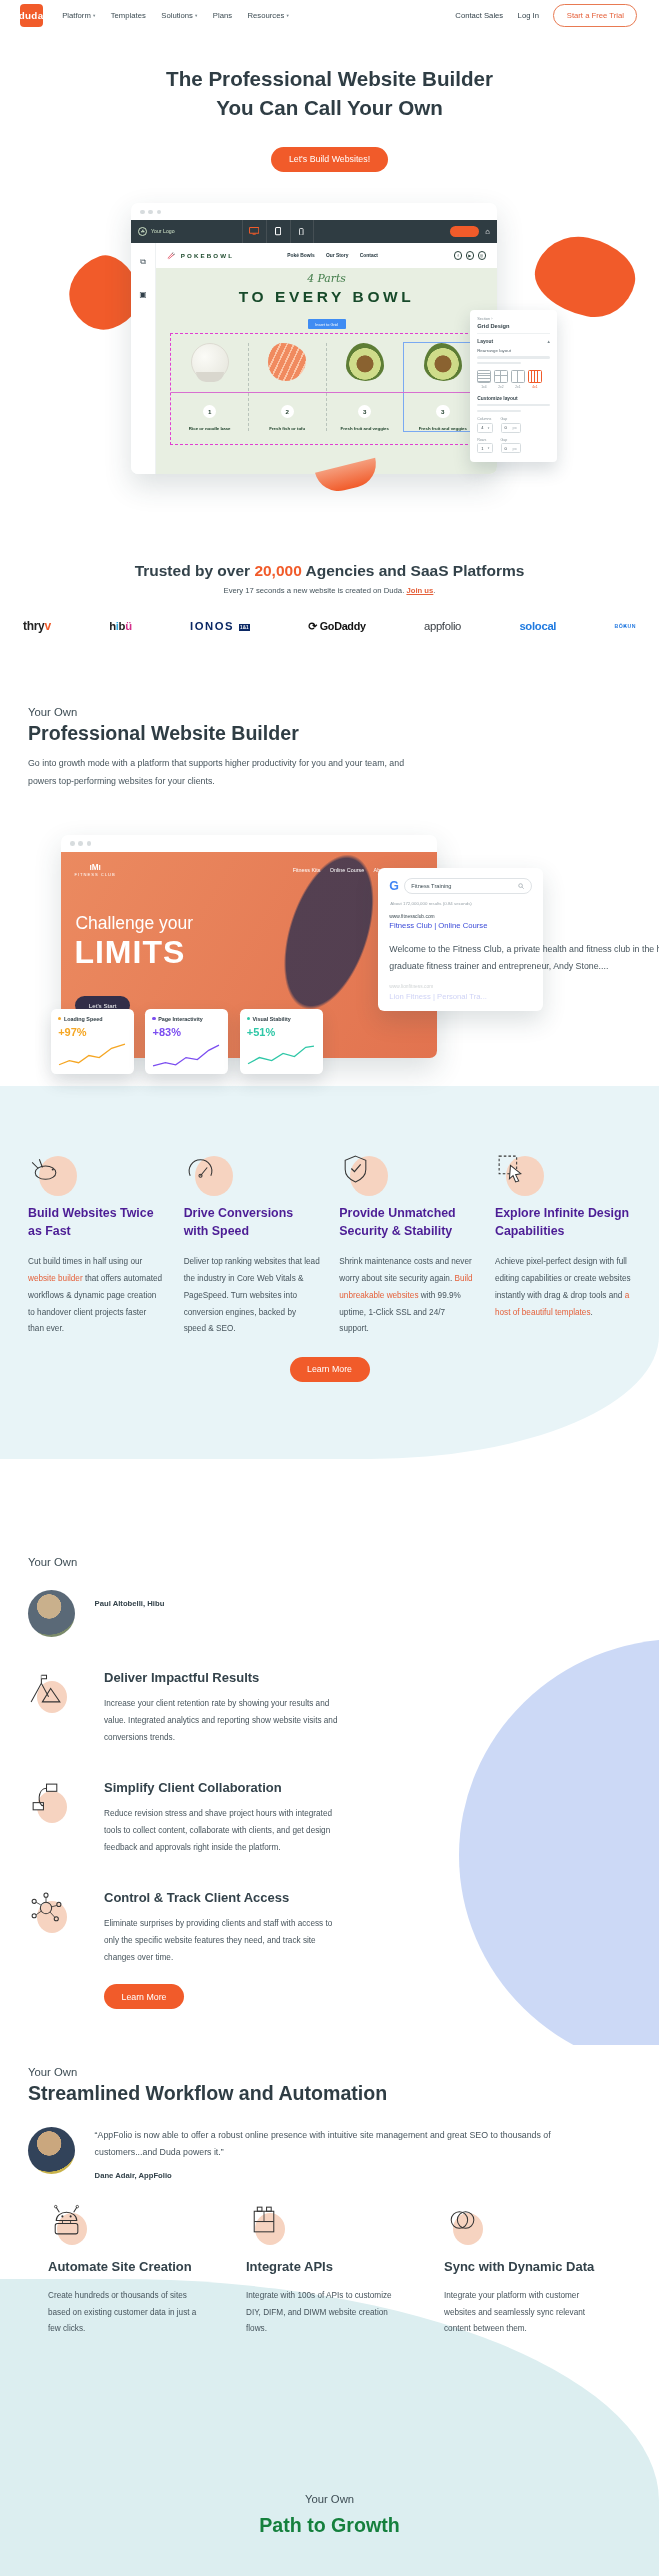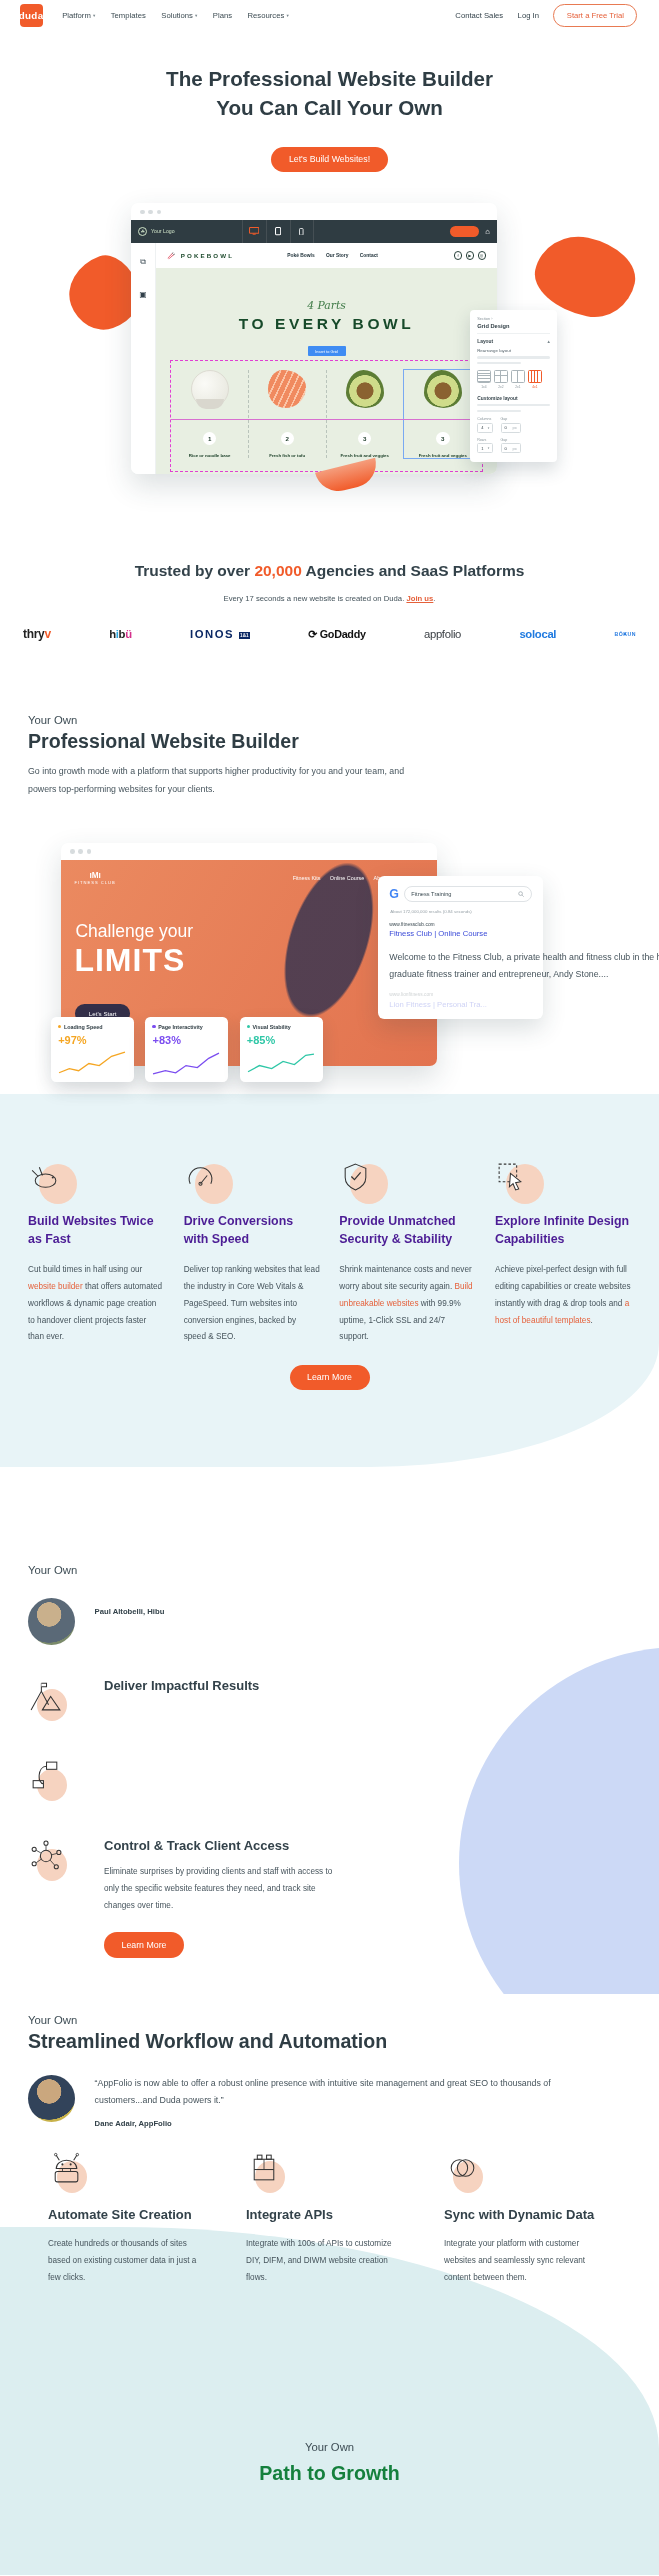--- a/index.html
+++ b/index.html
@@ -43,21 +43,21 @@
   .home-g { color: #fff; font-size: 7.7px; }
   .m1-body { display: flex; }
   .m1-side { width: 25px; background: #fff; border-right: 0.5px solid #eef1f2; display: flex; flex-direction: column; align-items: center; gap: 23px; padding-top: 14.4px; color: #31404a; font-size: 7.7px; }
   .m1-site { flex: 1; }
   .m1-nav { height: 25px; display: flex; align-items: center; padding: 0 11.3px; gap: 4.1px; }
   .pb-brand { color: #1d4a2c; font-weight: bold; letter-spacing: 2.1px; font-size: 6.2px; display: flex; align-items: center; gap: 3.1px; }
   .pb-bowl { font-size: 6.7px; }
   .m1-links { margin-left: 49px; display: flex; gap: 11.3px; font-size: 4.9px; font-weight: bold; color: #20323a; }
   .m1-social { margin-left: auto; display: flex; gap: 3.6px; }
   .m1-social i { width: 8.2px; height: 8.2px; border: 0.5px solid #28413a; border-radius: 50%; font-size: 4.1px; font-style: normal; display: flex; align-items: center; justify-content: center; color: #28413a; }
-  .m1-hero { background: #e8efe2; padding-top: 31px; min-height: 206px; position: relative; }
+  .m1-hero { background: #e8efe2; padding-top: 4px; min-height: 206px; position: relative; }
   .script { font-family: "DejaVu Serif", serif; font-style: italic; color: #3f7a47; font-size: 10.8px; text-align: center; }
   .bowl-head { text-align: center; color: #174a2a; font-weight: bold; letter-spacing: 3.6px; font-size: 15.5px; margin-top: 3.1px; }
   .chip { display: block; width: 38px; margin: 13.4px auto 0; background: #3f8cf3; color: #fff; font-size: 3.9px; text-align: center; border-radius: 1px; padding: 2.1px 0; }
   .m1-grid { margin: 4.1px 14.4px 0; border: 0.5px dashed #e13fd2; display: grid; grid-template-columns: repeat(4,1fr); position: relative; padding: 9.3px 0 13.4px; }
   .m1-cell { text-align: center; border-right: 0.5px dashed #b9c4bb; padding: 0 5.2px; }
   .m1-cell:last-child { border-right: none; outline: 0.5px solid #79a9f2; outline-offset: -0.5px; }
   .food { width: 38px; height: 38px; margin: 0 auto; border-radius: 50%; position: relative; }
   .food.rice { background: radial-gradient(circle at 35% 35%, #fbfbf7, #e4e4da); border: 0.5px solid #dddbd2; }
   .food.rice::after { content:""; position: absolute; left: 4.1px; right: 4.1px; bottom: -2.1px; height: 10.3px; background: #d9d7ce; border-radius: 0 0 20.6px 20.6px; }
   .food.salmon { background: linear-gradient(135deg,#f5induced 0,#f08a5f 0); background: repeating-linear-gradient(115deg, #f08a5f 0 4.6px, #fbc4a6 4.6px 6.2px); border-radius: 38% 62% 55% 45%/50% 45% 55% 50%; }
@@ -84,21 +84,21 @@
   .sel-cell label { display: block; font-size: 3.6px; color: #8b979d; margin-bottom: 1.5px; }
   .mini-sel { border: 0.5px solid #d6dcdf; border-radius: 1.5px; padding: 1.5px 3.1px; font-size: 4.1px; color: #38464d; display: inline-flex; gap: 4.1px; align-items: center; }
   .mini-sel .caret { font-size: 3.1px; }
   .unit { color: #aab4b9; margin-left: 1.5px; }
   .swoosh { position: absolute; left: 289px; top: 262px; width: 62px; height: 24px; background: linear-gradient(#f59d7c, #f15b2a); border-radius: 0 0 57px 57px; transform: rotate(-14deg); z-index: 2; }
 
   
   .trusted { text-align: center; margin-top: 72px; }
   .trusted h2 { font-size: 15.5px; color: #33424a; }
   .trusted h2 b { color: #f15b2a; }
-  .trusted .sub { margin-top: 14px; font-size: 7.7px; color: #43525a; }
+  .trusted .sub { margin-top: 6px; font-size: 7.7px; color: #43525a; }
   .trusted .sub a { color: #e5603a; font-weight: bold; text-decoration: underline; }
   .logo-row { margin: 24px auto 0; width: 613px; display: flex; align-items: center; justify-content: space-between; }
   .brandlogo { font-weight: bold; color: #222; font-size: 11.3px; letter-spacing: -0.3px; }
   .bl-thryv { font-size: 12px; } .bl-thryv em { color: #f15b2a; font-style: normal; }
   .bl-hibu i { font-style: normal; color: #2aa7df; } .bl-hibu u { text-decoration: none; color: #d4318c; }
   .bl-ionos { color: #0b2864; letter-spacing: 1.5px; } .bl-ionos small { font-size: 4.6px; background: #0b2864; color: #fff; padding: 1px 1.5px; letter-spacing: 0; vertical-align: middle; }
   .bl-godaddy { font-size: 10.8px; color: #111; }
   .bl-appfolio { font-weight: normal; color: #3a3f44; font-size: 11.3px; }
   .bl-solocal { color: #1f7ae0; font-weight: bold; }
   .bl-bokun { color: #173a63; font-size: 7.7px; letter-spacing: 0.5px; } .bl-bokun span { color: #2a7de1; font-size: 5.2px; display: block; text-align: center; line-height: 1.5px; }
@@ -461,21 +461,21 @@
         <div class="stat-val" style="color:#7b4df0">+83%</div>
         <svg width="68" height="27" viewBox="0 0 132 52">
             <polyline points="2,46 26,40 46,44 66,30 88,34 110,16 130,6" fill="none" stroke="#7b4df0" stroke-width="2.5"></polyline>
           </svg>
       </div>
       <div class="stat-card">
         <span class="lab">
             <span class="dot" style="background:#2fc7a7"></span>
             <span>Visual Stability</span>
           </span>
-        <div class="stat-val" style="color:#2fc7a7">+85%</div>
+        <div class="stat-val" style="color:#2fc7a7">+51%</div>
         <svg width="68" height="27" viewBox="0 0 132 52">
             <polyline points="2,42 24,30 48,36 70,22 92,28 114,10 130,8" fill="none" stroke="#2fc7a7" stroke-width="2.5"></polyline>
           </svg>
       </div>
     </div>
   </div>
 </section>
 
 <section class="blueband">
   <div class="wrap feat4">
@@ -529,28 +529,33 @@
     </div>
 
     <div class="c-row">
       <div class="c-ic"><span class="peach"></span><svg width="36" height="36" viewBox="0 0 70 70">
             <path d="M6 62 L26 26 L40 52 M28 62 L44 36 L62 62 Z" fill="none" stroke="#333" stroke-width="2"></path>
             <line x1="26" y1="26" x2="26" y2="10" stroke="#333" stroke-width="2"></line>
             <path d="M26 10 h10 v7 h-10" fill="#fff" stroke="#333" stroke-width="2"></path>
           </svg></div>
       <div class="c-txt">
           <h3>Deliver Impactful Results</h3>
+          <p>Increase your client retention rate by showing your results and value. Integrated analytics and reporting show website visits and conversions trends.</p>
         </div>
     </div>
     <div class="c-row">
       <div class="c-ic"><span class="peach"></span><svg width="36" height="36" viewBox="0 0 70 70">
             <rect x="36" y="8" width="20" height="14" fill="#fff" stroke="#333" stroke-width="2"></rect>
             <rect x="10" y="44" width="20" height="14" fill="#fff" stroke="#333" stroke-width="2"></rect>
             <path d="M36 16 C18 16 18 50 30 50" fill="none" stroke="#333" stroke-width="2"></path>
           </svg></div>
+      <div class="c-txt">
+          <h3>Simplify Client Collaboration</h3>
+          <p>Reduce revision stress and shave project hours with integrated tools to collect content, collaborate with clients, and get design feedback and approvals right inside the platform.</p>
+        </div>
     </div>
     <div class="c-row">
       <div class="c-ic"><span class="peach"></span><svg width="36" height="36" viewBox="0 0 70 70">
             <circle cx="35" cy="35" r="11" fill="none" stroke="#333" stroke-width="2"></circle>
             <circle cx="35" cy="10" r="4" fill="none" stroke="#333" stroke-width="2"></circle>
             <circle cx="60" cy="28" r="4" fill="none" stroke="#333" stroke-width="2"></circle>
             <circle cx="55" cy="56" r="4" fill="none" stroke="#333" stroke-width="2"></circle>
             <circle cx="12" cy="50" r="4" fill="none" stroke="#333" stroke-width="2"></circle>
             <circle cx="12" cy="22" r="4" fill="none" stroke="#333" stroke-width="2"></circle>
             <line x1="35" y1="14" x2="35" y2="24" stroke="#333" stroke-width="1.6"></line>

